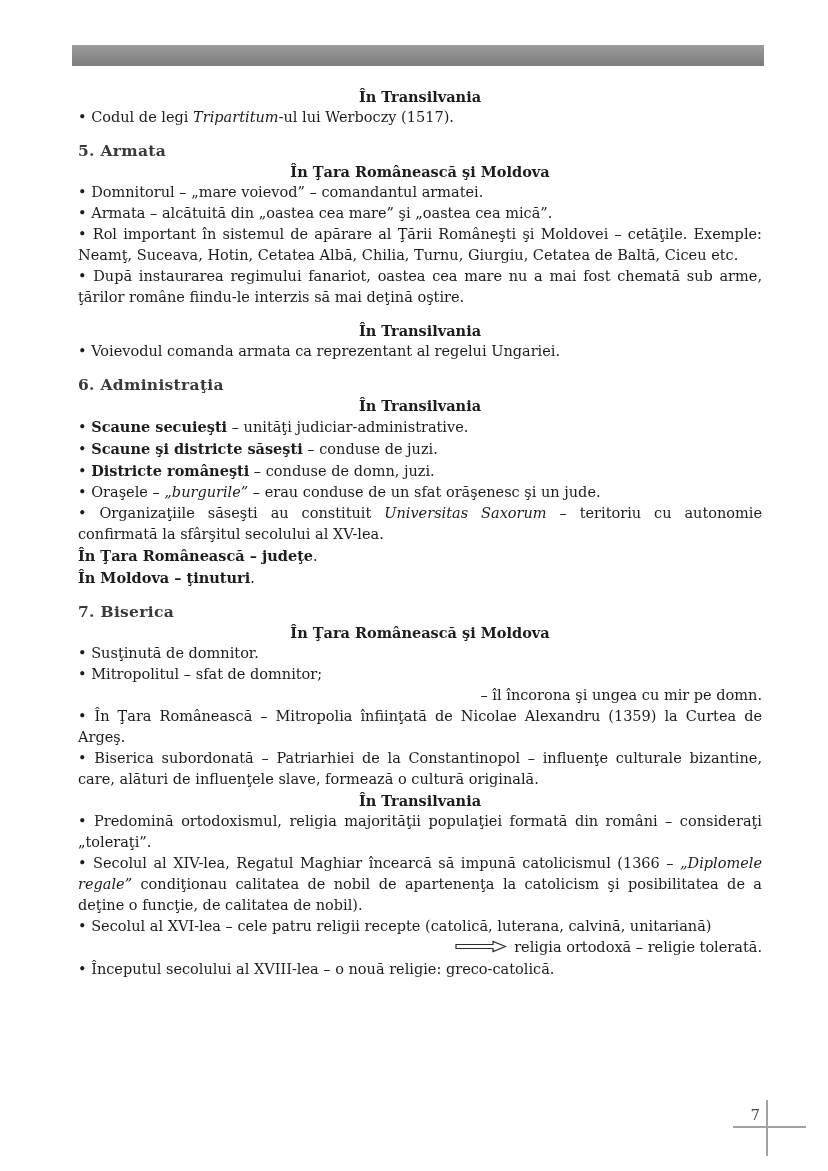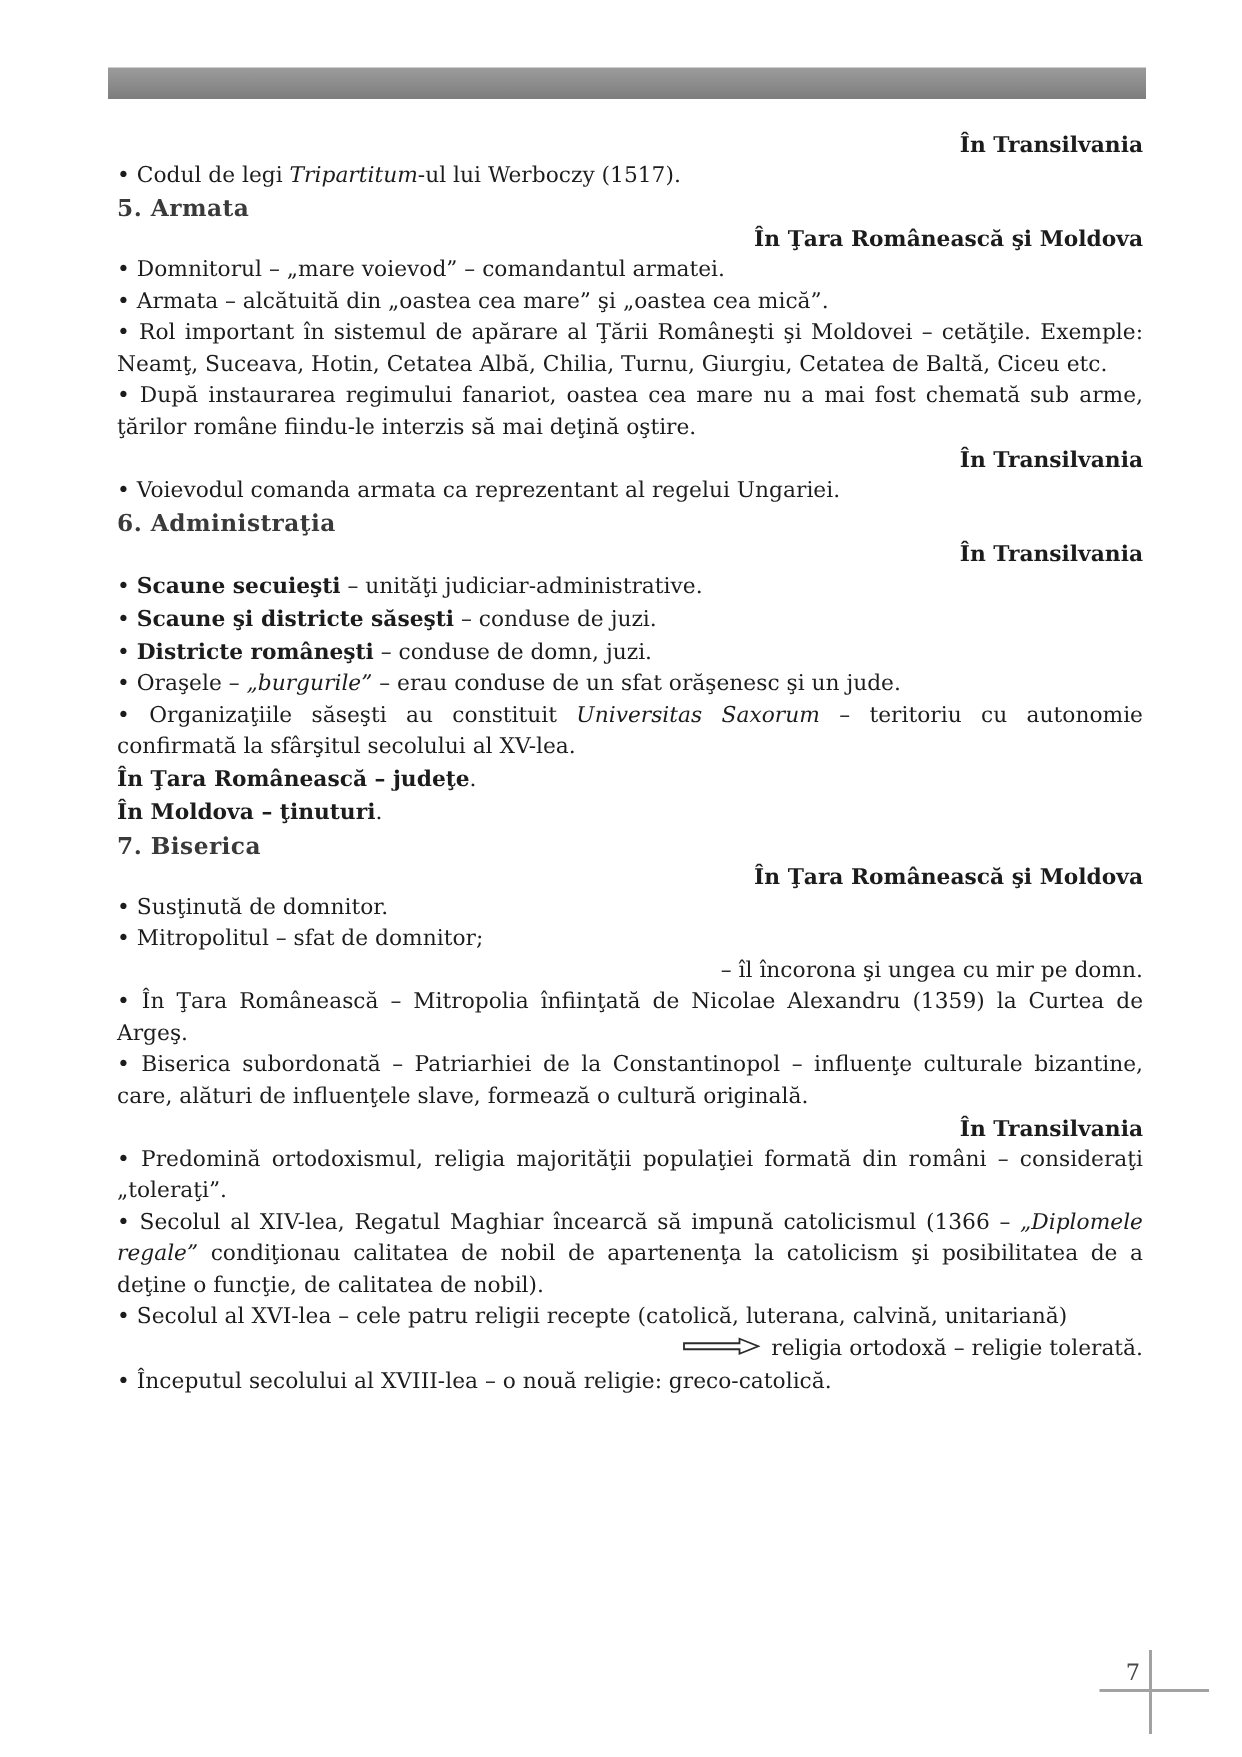--- a/index.html
+++ b/index.html
@@ -10,25 +10,25 @@
   .topbar{
     position:absolute;left:72px;top:45px;width:692px;height:21px;
     background:linear-gradient(180deg,#9c9c9c 0%,#7d7d7d 100%);
   }
   .content{
     position:absolute;left:78px;top:86px;width:684px;
   }
   .line{
     margin:0;font-size:14.5px;line-height:21px;text-align:justify;
   }
-  .sub{font-weight:bold;text-align:right;}
+  .sub{font-weight:bold;text-align:center;}
   .sec{
     font-weight:bold;font-size:15.5px;color:#3a3a3a;letter-spacing:0.3px;text-align:left;
   }
-  .gap{}
+  .gap{margin-top:12px;}
   .it{font-style:italic;}
   .bd{font-weight:bold;}
   .indent{padding-left:102px;text-align:right;}
   .arrowline{text-align:right;}
   .arrow{display:inline-block;vertical-align:-1px;margin-right:7px;}
   .pagenum{
     position:absolute;left:726px;top:1106px;width:34px;text-align:right;
     font-size:15px;color:#4a4a4a;
   }
   .crop-v{position:absolute;left:766px;top:1100px;width:1.5px;height:56px;background:#a2a2a2;}

